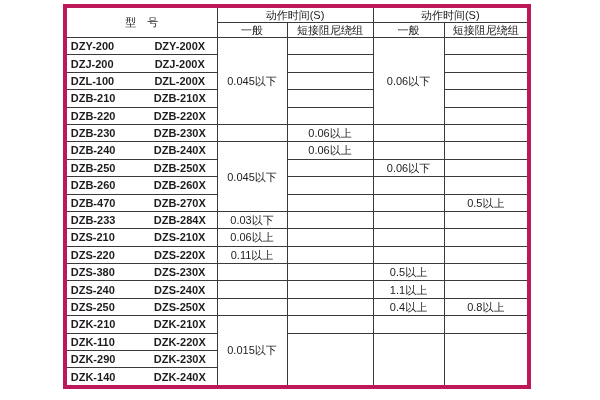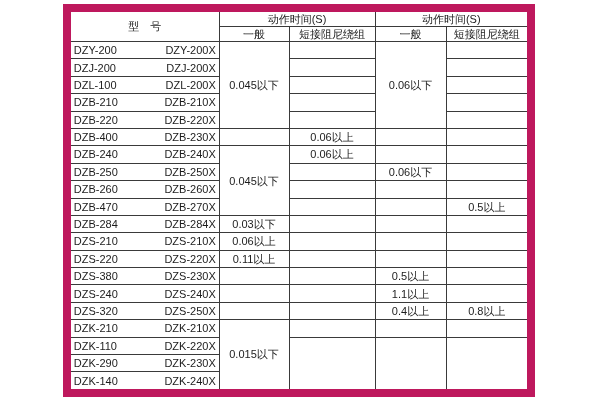--- a/index.html
+++ b/index.html
@@ -18,21 +18,21 @@
   }
   .table-wrap {
     position: absolute;
     left: 63px;
     top: 4px;
   }
   table.spec {
     border-collapse: collapse;
     table-layout: fixed;
     width: 464px;
-    border: 8px solid #be185d;
+    border: 4px solid #be185d;
     color: #1c1c1c;
   }
   table.spec th, table.spec td {
     border: 1.5px solid #3a3a3a;
     padding: 0;
     margin: 0;
     text-align: center;
     vertical-align: middle;
     font-size: 11px;
     font-weight: normal;
@@ -41,23 +41,24 @@
     white-space: nowrap;
     background: #ffffff;
   }
   table.spec thead th { height: 14px; }
   table.spec tbody td { height: 16.4px; }
   .model-pair {
     display: flex;
     justify-content: center;
     align-items: center;
     gap: 18px;
+    font-weight: bold;
   }
   .model-pair .m1 { width: 58px; text-align: left; }
-  .model-pair .m2 { width: 66px; text-align: right; }
+  .model-pair .m2 { width: 66px; text-align: center; }
 </style>
 </head>
 <body>
 
 <div class="page">
   <div class="table-wrap">
     <table class="spec">
       <colgroup>
         <col style="width:152px">
         <col style="width:70px">
@@ -127,21 +128,21 @@
                 <span class="m1">DZB-220</span>
                 <span class="m2">DZB-220X</span>
               </div>
             </td>
             <td></td>
             <td></td>
           </tr>
           <tr>
             <td>
               <div class="model-pair">
-                <span class="m1">DZB-400</span>
+                <span class="m1">DZB-230</span>
                 <span class="m2">DZB-230X</span>
               </div>
             </td>
             <td></td>
             <td>0.06以上</td>
             <td></td>
             <td></td>
           </tr>
           <tr>
             <td>
@@ -184,21 +185,21 @@
                 <span class="m2">DZB-270X</span>
               </div>
             </td>
             <td></td>
             <td></td>
             <td>0.5以上</td>
           </tr>
           <tr>
             <td>
               <div class="model-pair">
-                <span class="m1">DZB-284</span>
+                <span class="m1">DZB-233</span>
                 <span class="m2">DZB-284X</span>
               </div>
             </td>
             <td>0.03以下</td>
             <td></td>
             <td></td>
             <td></td>
           </tr>
           <tr>
             <td>
@@ -244,21 +245,21 @@
               </div>
             </td>
             <td></td>
             <td></td>
             <td>1.1以上</td>
             <td></td>
           </tr>
           <tr>
             <td>
               <div class="model-pair">
-                <span class="m1">DZS-320</span>
+                <span class="m1">DZS-250</span>
                 <span class="m2">DZS-250X</span>
               </div>
             </td>
             <td></td>
             <td></td>
             <td>0.4以上</td>
             <td>0.8以上</td>
           </tr>
           <tr>
             <td>

